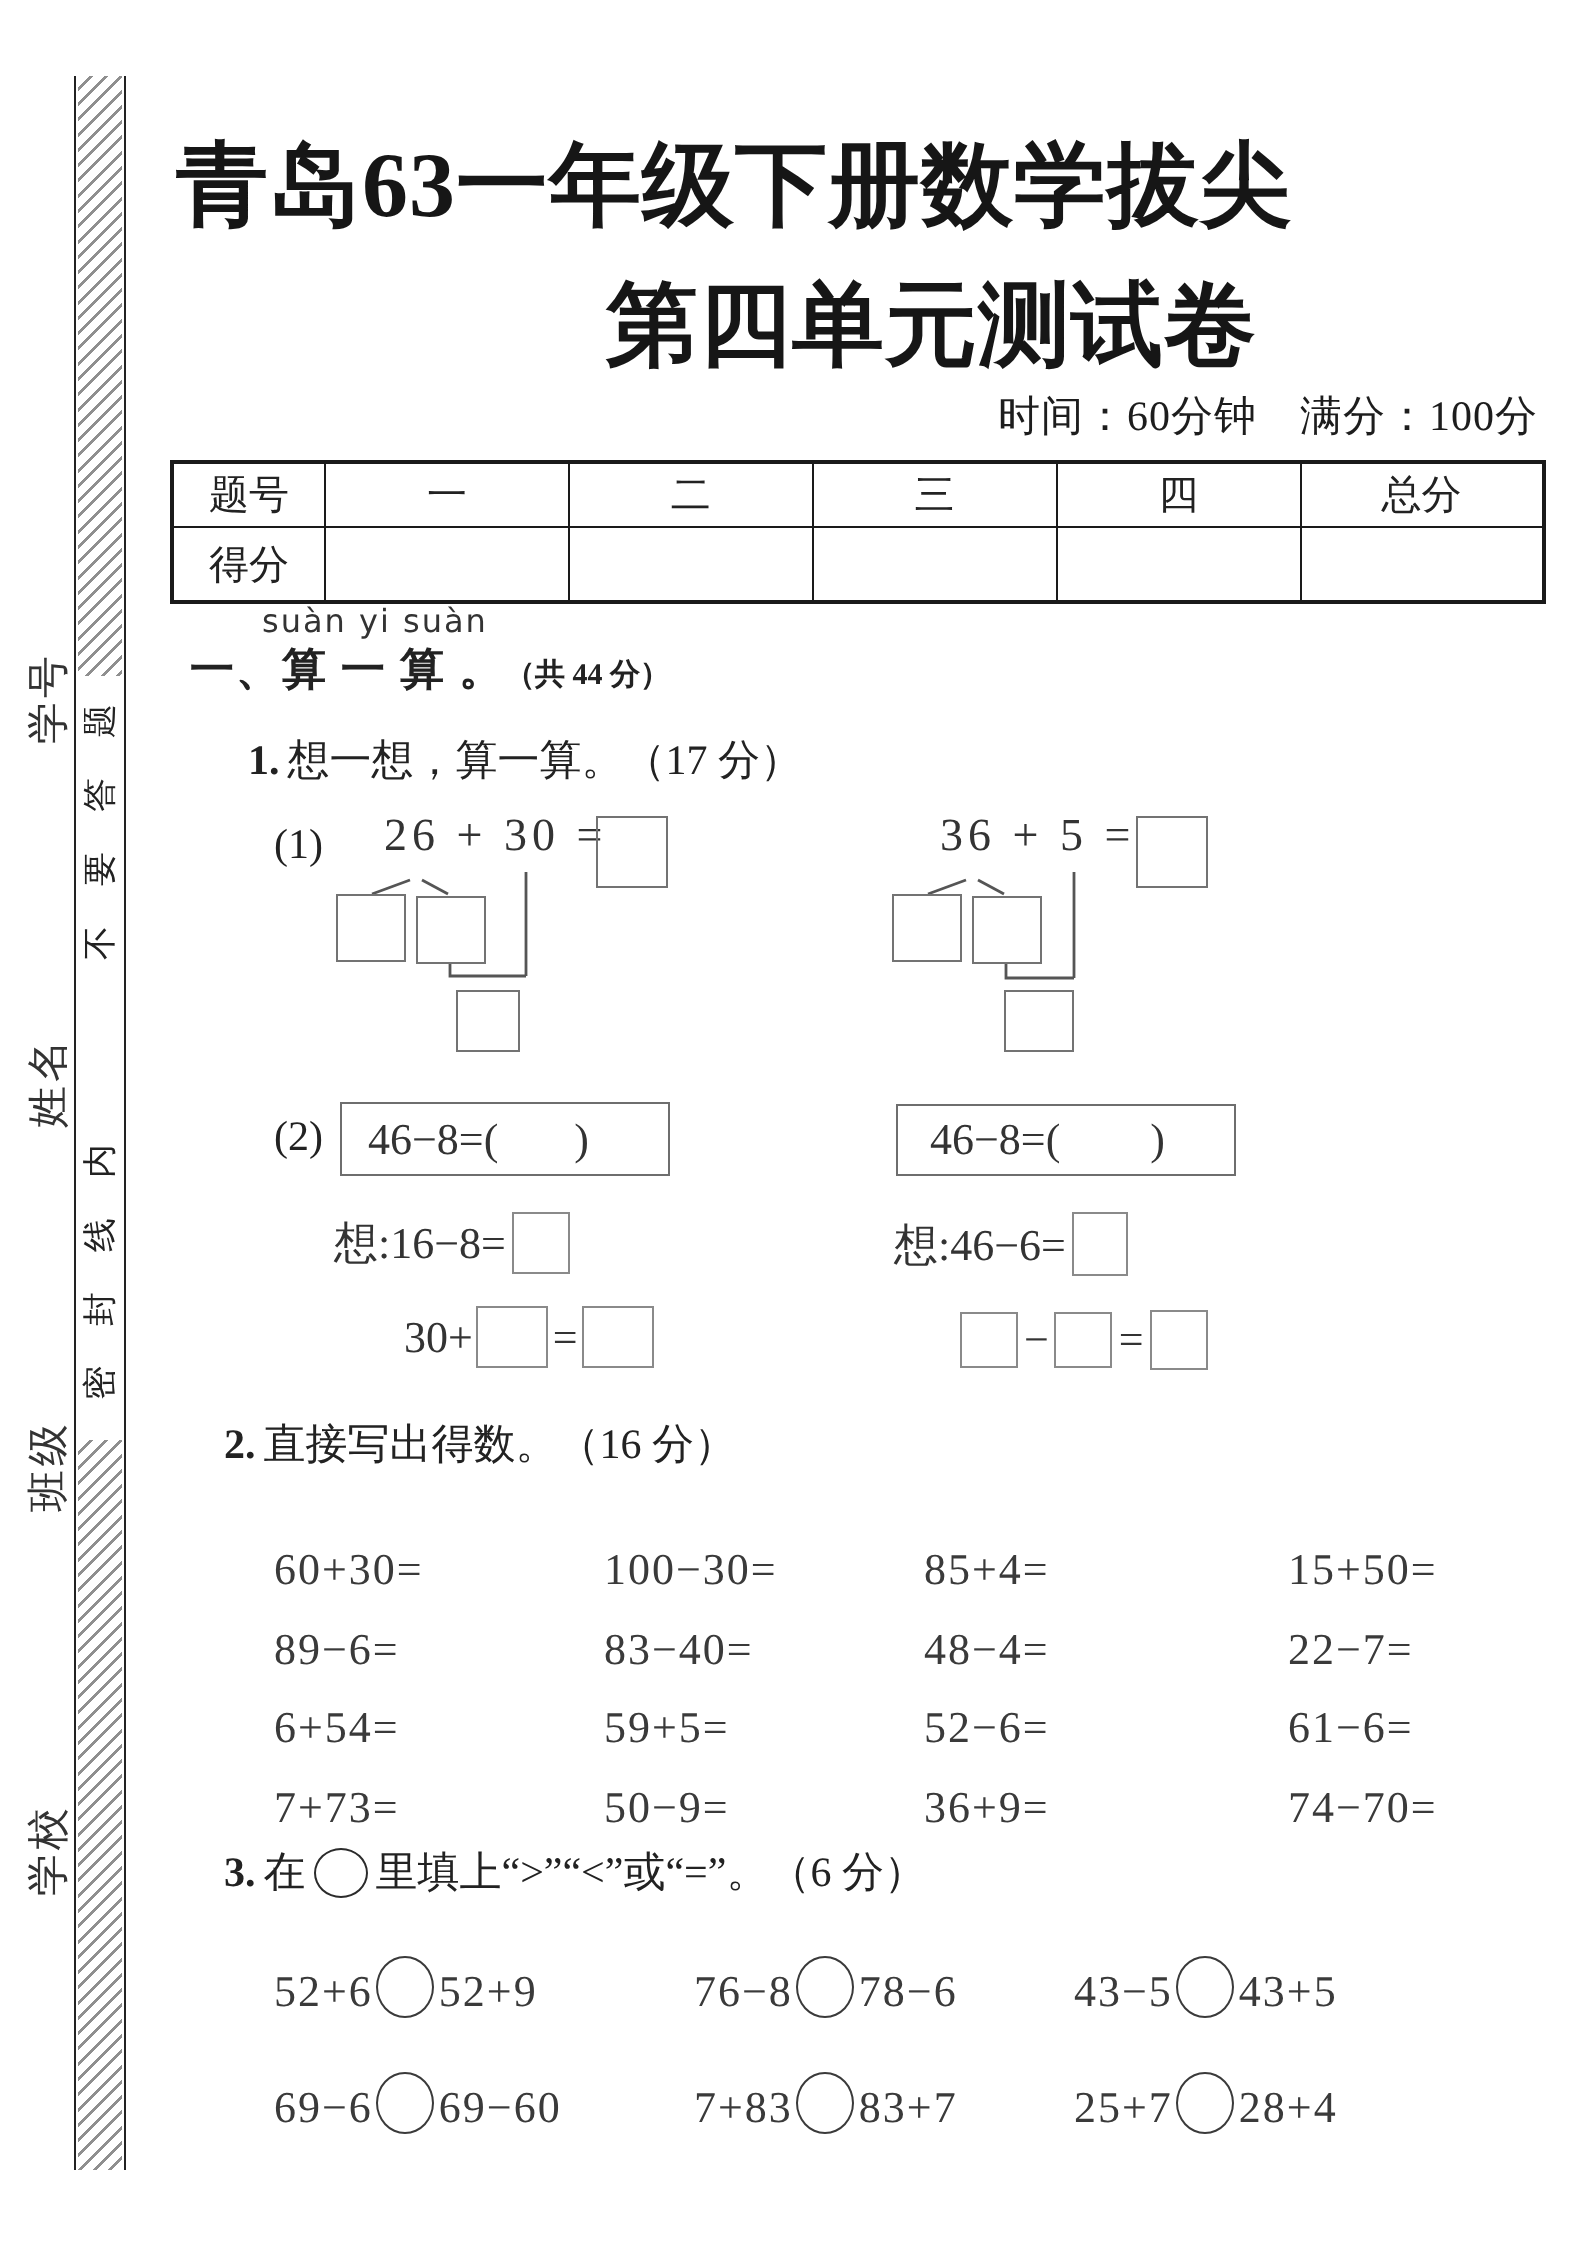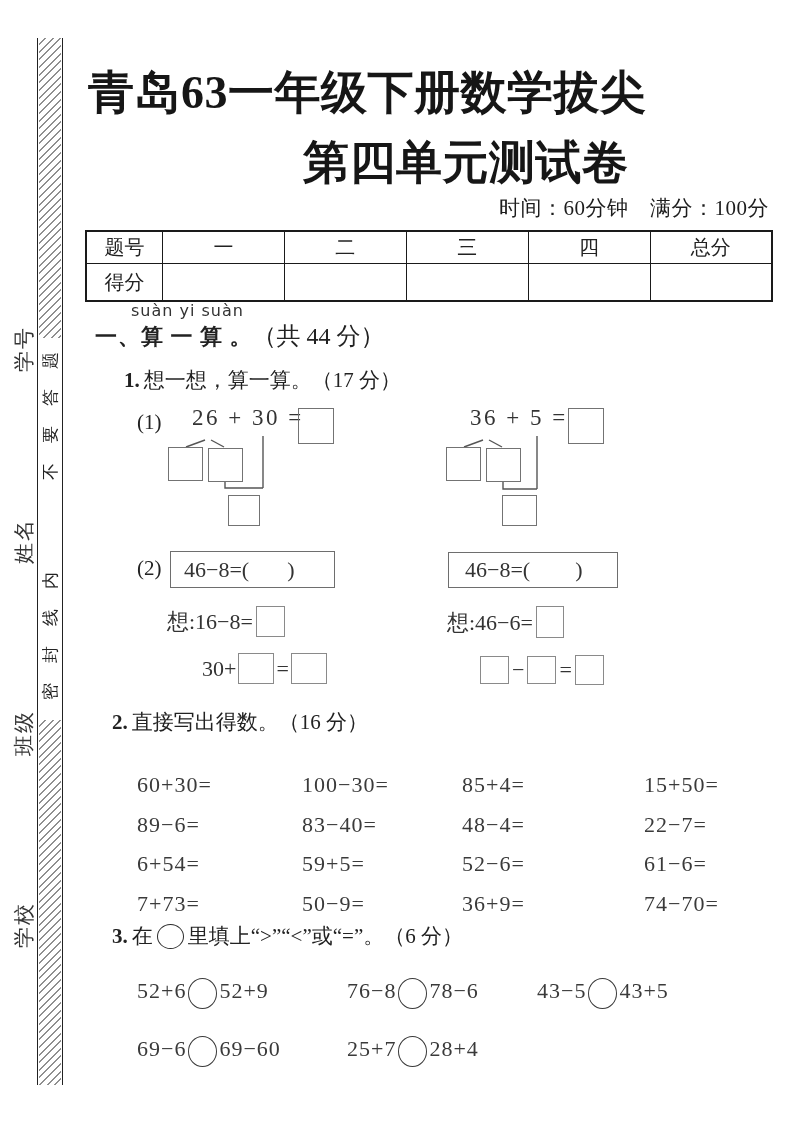--- a/index.html
+++ b/index.html
@@ -49,21 +49,21 @@
   .score-table .hrow td { height:31px; }
   .score-table .srow td { height:36px; }
   .score-table { border:2px solid #1a1a1a; }
   .col-label { width:75px; }
 
   
   .pinyin { position:absolute; left:131px; top:301px; font-size:16px; color:#333;
     font-family:"DejaVu Sans","Liberation Sans",sans-serif; letter-spacing:1px; }
   .sec1-heading { position:absolute; left:95px; top:320px; font-size:22px; white-space:nowrap; }
   .sec1-heading .hnum, .sec1-heading .htitle { font-weight:bold; letter-spacing:1px; }
-  .sec1-heading .hpoints { font-weight:normal; font-size:24px; }
+  .sec1-heading .hpoints { font-weight:bold; font-size:15px; }
   .q-label { position:absolute; font-size:21px; white-space:nowrap; color:#222; }
   .q-label .qnum { font-weight:bold; margin-right:4px; }
   .q1-label { left:112px; top:366px;margin-left:12px; }
   .q2-label { left:112px; top:708px; }
   .q3-label { left:112px; top:922px; display:flex; align-items:center; }
 
   
   .decomp { position:absolute; width:215px; height:132px; }
   .decomp-left { left:140px; top:403px; }
   .decomp-right { left:418px; top:403px; }
@@ -107,21 +107,21 @@
     font-size:22px; color:#3a3a3a; letter-spacing:1px; }
   .calc-cell { white-space:nowrap;margin-top:23px; }
 
   
   .circle-inline { display:inline-block; width:25px; height:23px; border:1.8px solid #2b2b2b;
     border-radius:50%; margin:0 4px; }
   .cmp-row { position:absolute; left:137px; display:grid; grid-template-columns:210px 190px auto;
     font-size:22px; color:#3a3a3a; }
   .cmp-row1 { top:978px; }
   .cmp-row2 { top:1036px; }
-  .cmp-item { display:flex; align-items:flex-start; white-space:nowrap; letter-spacing:1px; }
+  .cmp-item { display:flex; align-items:flex-end; white-space:nowrap; letter-spacing:1px; }
   .cmp-circle { display:inline-block; width:27px; height:29px; border:1.6px solid #3a3a3a;
     border-radius:50%; margin:0 2px; }
 </style>
 </head>
 <body>
 
 <div class="page">
 
   <div class="margin-fields">
     <span class="mfield">
@@ -302,19 +302,24 @@
     </div>
   </div>
 
   <div class="cmp-row cmp-row2">
     <div class="cmp-item">
       <span>69−6</span>
         <span class="cmp-circle"></span>
         <span>69−60</span>
     </div>
     <div class="cmp-item">
+      <span>7+83</span>
+        <span class="cmp-circle"></span>
+        <span>83+7</span>
+    </div>
+    <div class="cmp-item">
       <span>25+7</span>
         <span class="cmp-circle"></span>
         <span>28+4</span>
     </div>
   </div>
 
 </div>
 
 </body></html>

